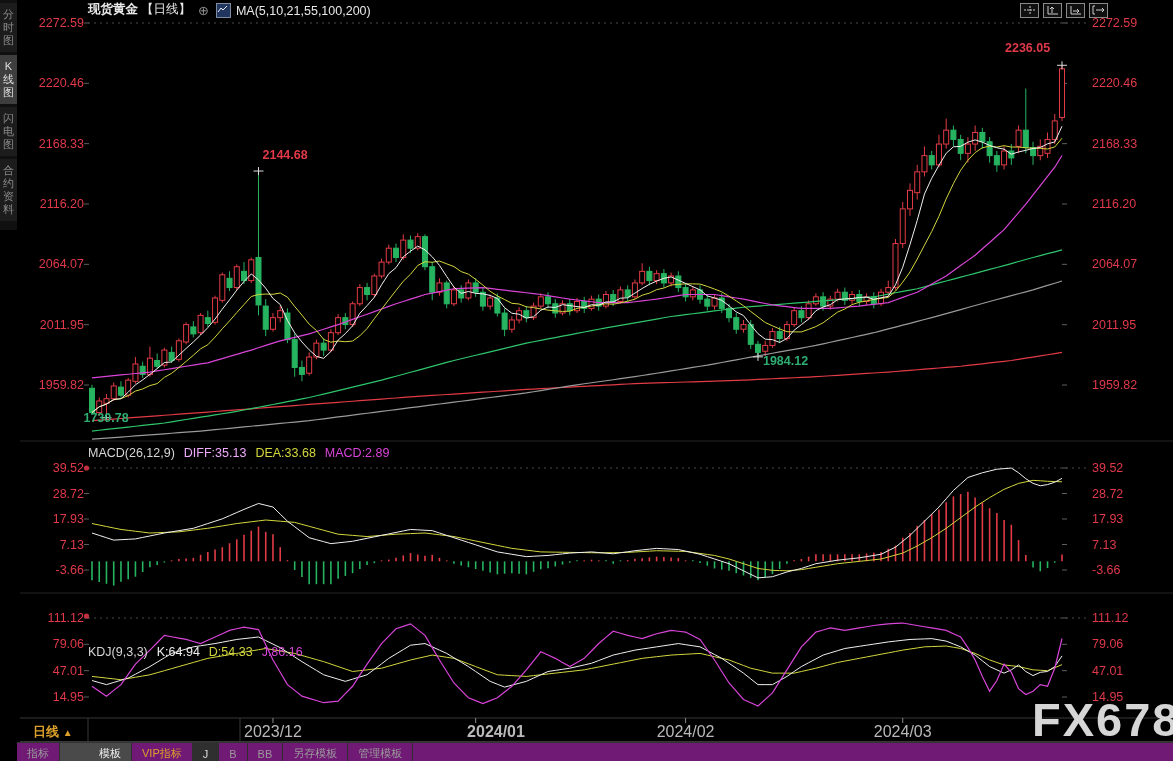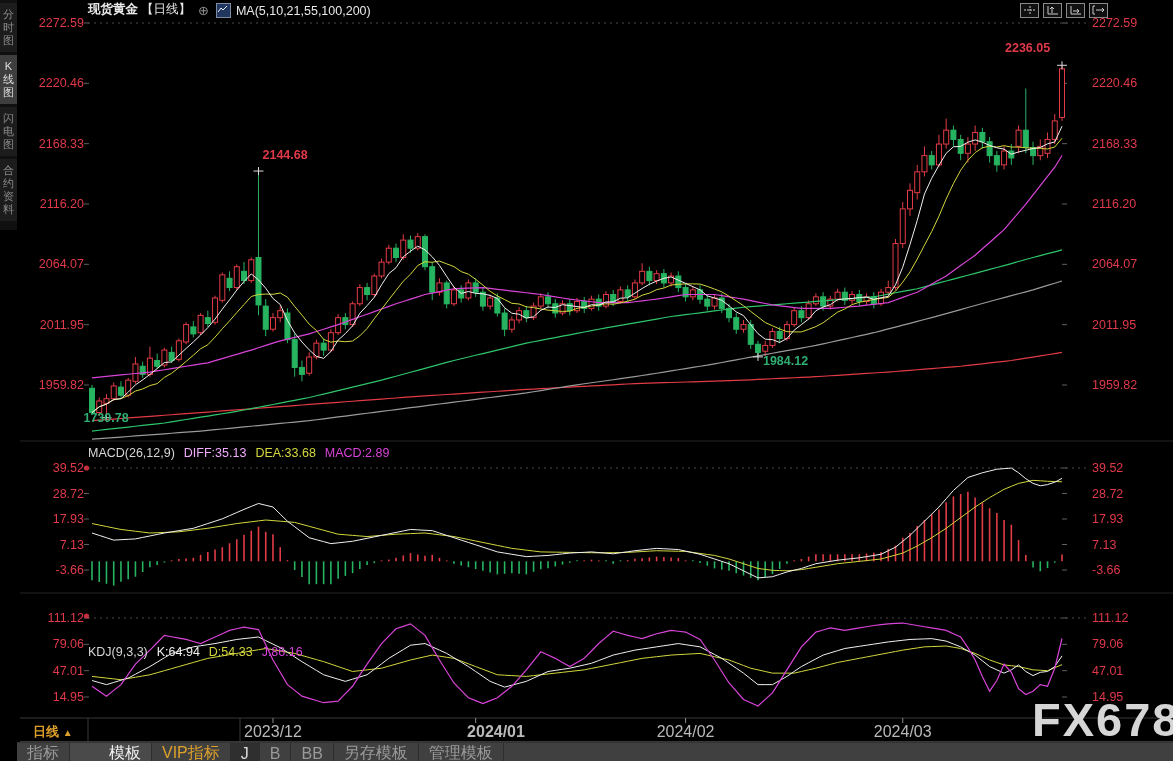--- a/index.html
+++ b/index.html
@@ -21,22 +21,22 @@
   .tb-icon{width:17px;height:13px;border:1px solid #8a8a8a;background:#101010;cursor:pointer;
            display:flex;align-items:center;justify-content:center;}
   .axis-label{position:absolute;font-size:12.5px;line-height:13px;color:#e0394a;white-space:nowrap;}
   .axis-label.right{text-align:left;}
   .axis-label.left{width:52px;text-align:right;}
   .pane-legend{position:absolute;display:flex;gap:9px;font-size:12.5px;white-space:nowrap;}
   .ann{position:absolute;font-size:12.5px;font-weight:bold;white-space:nowrap;}
   .date-label{position:absolute;top:723px;font-size:16px;color:#b9b9b9;transform:translateX(-50%);}
   .period{position:absolute;left:33px;top:723px;font-size:13px;font-weight:bold;color:#dda02b;cursor:pointer;}
   .period .tri{font-size:10px;}
-  .tabbar{position:absolute;left:17px;right:0;top:742px;height:19px;background:#404040;
-          border-top:1px solid #333;display:flex;align-items:stretch;font-size:16px;}
+  .tabbar{position:absolute;left:17px;right:0;top:742px;height:19px;background:#701a75;
+          border-top:1px solid #333;display:flex;align-items:stretch;font-size:11px;}
   .tab{padding:2px 10px 0 10px;color:#9a9a9a;border-right:1px solid #2e2e2e;cursor:pointer;
        display:flex;align-items:center;}
   .tab.sel{background:#4a4a4a;color:#f0f0f0;padding-left:39px;}
   .tab.vip{color:#dda02b;}
   .tab.boxed{background:#2f2f2f;color:#dcdcdc;}
   .watermark{position:absolute;left:1032px;top:692px;font-size:47px;letter-spacing:2px;
              color:#d6d6d6;font-weight:bold;}
 </style>
 </head>
 <body>

